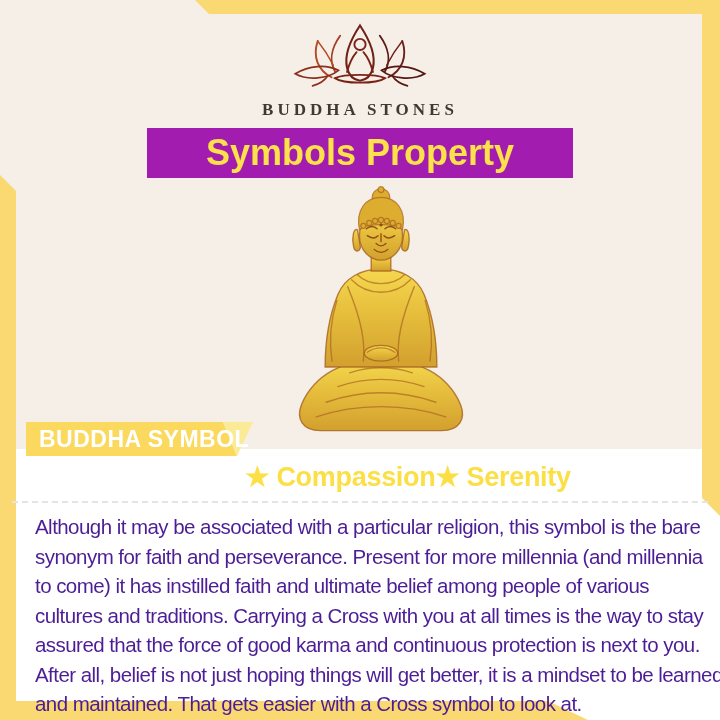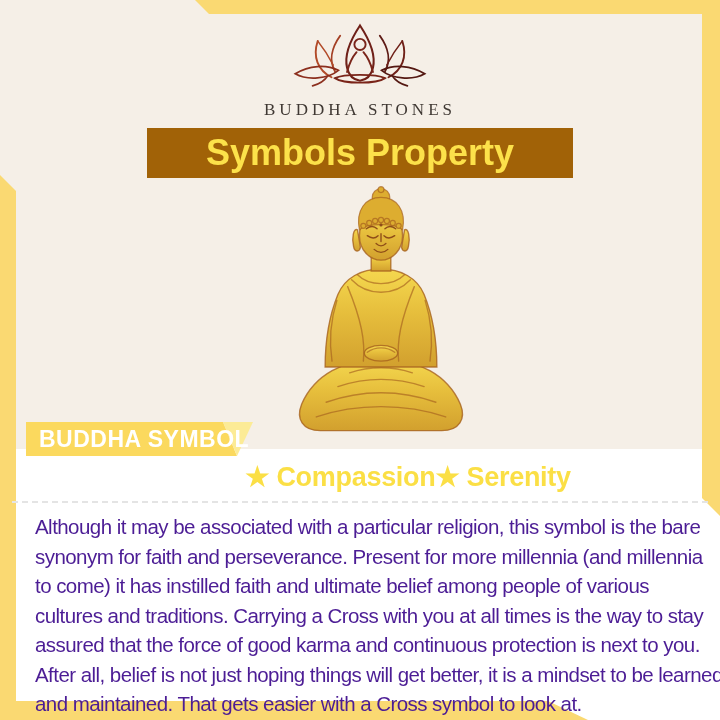--- a/index.html
+++ b/index.html
@@ -22,26 +22,26 @@
     clip-path:polygon(0 0,18px 0,18px 516px,0 498px);}
   .accent.left{left:0;top:175px;width:16px;height:545px;
     clip-path:polygon(0 0,16px 16px,16px 545px,0 545px);}
   .accent.bottom{left:0;top:701px;width:590px;height:19px;
     clip-path:polygon(0 0,548px 0,588px 19px,0 19px);}
 
   
   svg.lotus{position:absolute;left:285px;top:22px;}
   .brand{
     position:absolute;left:0;top:100px;width:720px;text-align:center;
-    font-family:"Liberation Serif",serif;font-size:17px;font-weight:400;
+    font-family:"Liberation Serif",serif;font-size:17px;font-weight:700;
     letter-spacing:4px;color:#3F3833;
   }
 
   
-  .title-banner{position:absolute;left:147px;top:128px;width:426px;height:50px;background:#a16207;}
+  .title-banner{position:absolute;left:147px;top:128px;width:426px;height:50px;background:#a21caf;}
   .title-banner h1{
     margin:0;line-height:50px;text-align:center;
     font-size:36px;font-weight:700;color:#FCE14A;
   }
 
   
   figure.buddha{position:absolute;left:283px;top:184px;margin:0;width:196px;height:266px;}
 
   
   .ribbon{position:absolute;left:26px;top:422px;width:232px;height:34px;}

